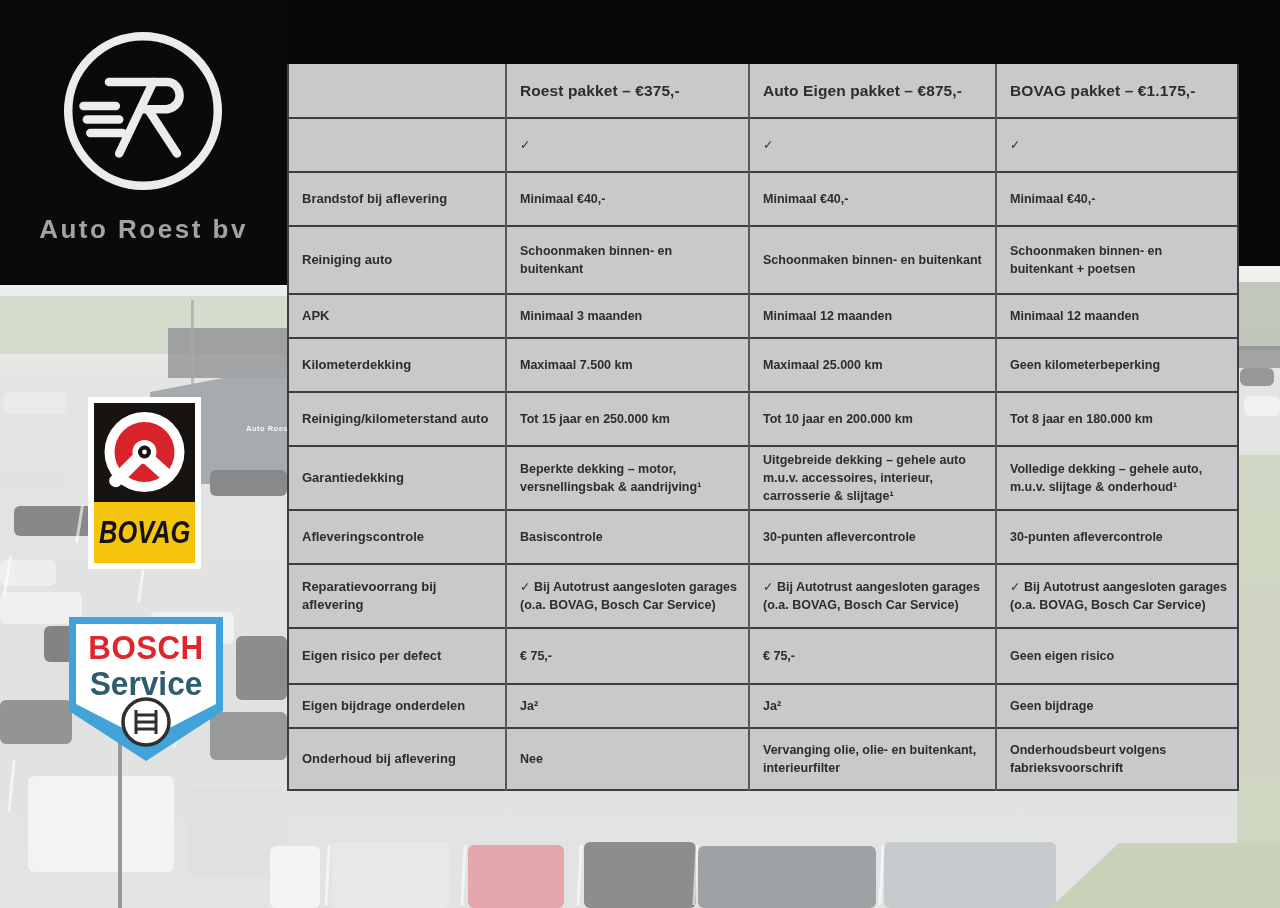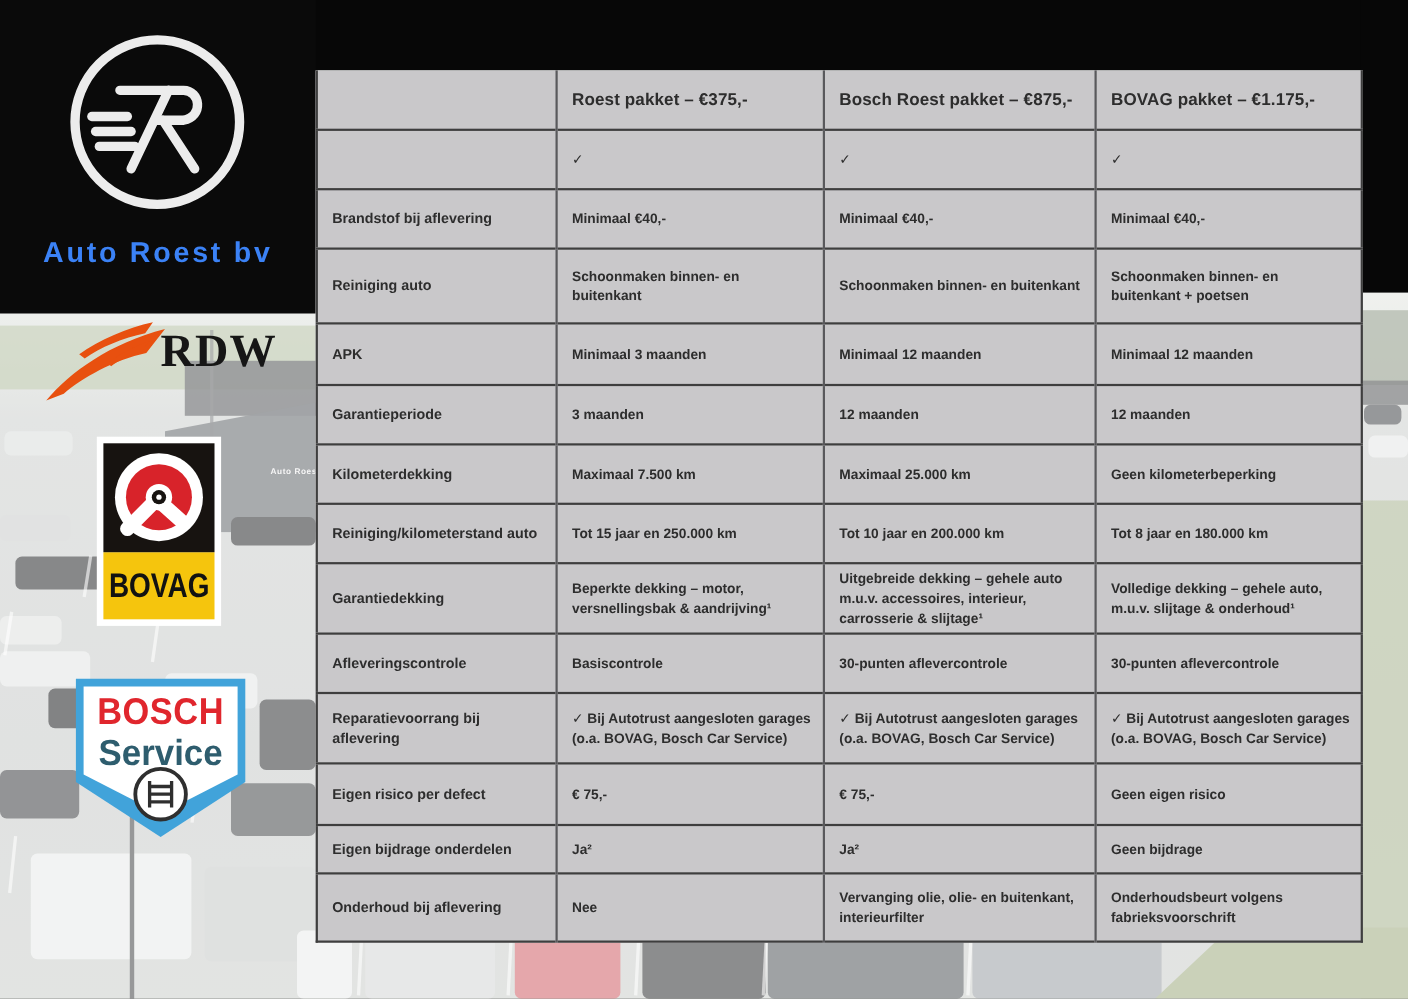--- a/index.html
+++ b/index.html
@@ -13,34 +13,34 @@
   .pline{position:absolute;width:3px;background:#fff;opacity:.6;}
   .wash{position:absolute;inset:0;background:rgba(255,255,255,.47);}
   .building-sign{position:absolute;left:246px;top:424px;font-size:7.5px;font-weight:700;
                  color:#efefef;letter-spacing:.5px;}
 
   
   .top-bar{position:absolute;left:0;top:0;width:1280px;height:64px;background:#070707;z-index:2;}
   .right-strip{position:absolute;left:1237px;top:0;width:43px;height:266px;background:#070707;z-index:2;}
   .logo-panel{position:absolute;left:0;top:0;width:287px;height:285px;background:#0a0a0a;z-index:3;}
   .monogram{position:absolute;left:58px;top:26px;width:170px;height:170px;}
-  .dealer-name{position:absolute;left:0;top:214px;width:287px;text-align:center;color:#3b82f6;
+  .dealer-name{position:absolute;left:0;top:214px;width:287px;text-align:center;color:#a3a3a3;
                font-size:26px;font-weight:600;letter-spacing:2.5px;}
 
   
   .rdw{position:absolute;left:34px;top:288px;width:215px;height:84px;z-index:3;}
   .rdw-swoosh{position:absolute;left:0;top:2px;width:128px;height:80px;}
   .rdw-text{position:absolute;left:112px;top:8px;font-family:"Liberation Serif","DejaVu Serif",serif;
             font-size:42px;font-weight:600;color:#161616;letter-spacing:1px;}
 
   
   .bovag-card{position:absolute;left:88px;top:397px;width:101px;height:160px;background:#fff;
               padding:6px;z-index:3;}
   .bovag-top{position:relative;width:101px;height:99px;background:#171310;}
-  .bovag-band{width:101px;height:61px;display:flex;align-items:center;justify-content:center;}
+  .bovag-band{width:101px;height:61px;display:flex;align-items:center;justify-content:center;font-style:italic;}
   .bovag-band span{font-size:31px;font-weight:800;color:#121212;transform:scaleX(.82);letter-spacing:0;}
 
   
   .bosch-badge{position:absolute;left:66px;top:614px;width:160px;height:150px;z-index:3;}
   .bosch-badge svg{position:absolute;inset:0;}
   .bosch-word{position:absolute;left:0;top:14px;width:160px;text-align:center;
               font-size:34px;font-weight:800;letter-spacing:.5px;transform:scaleX(.92);}
   .service-word{position:absolute;left:0;top:51px;width:160px;text-align:center;
                 font-size:33px;font-weight:700;transform:scaleX(.96);}
 
@@ -127,30 +127,20 @@
         <path d="M17,55 H36"></path>
         <path d="M19,63 H38"></path>
         <path d="M30,33 H64 C73,33 75,47 64,49 H49"></path>
         <path d="M56,33 L36,75"></path>
         <path d="M53,49 L70,75"></path>
       </g>
     </svg>
     <div class="dealer-name">Auto Roest bv</div>
   </div>
 
-  <div class="rdw">
-    <svg class="rdw-swoosh" viewBox="0 0 120 80">
-      <g fill="#e8500f">
-        <path d="M4,74 C26,48 62,22 112,9 L95,31 C66,37 36,54 20,68 Z"></path>
-        <path d="M34,32 C52,19 78,8 101,3 L94,13 C74,17 53,26 39,36 Z"></path>
-        <path d="M60,40 C72,31 86,24 98,20 L91,29 C79,33 69,38 63,43 Z"></path>
-      </g>
-    </svg>
-    <span class="rdw-text">RDW</span>
-  </div>
 
   <div class="bovag-card">
     <div class="bovag-top">
       <svg viewBox="0 0 101 99" style="position:absolute;inset:0;">
         <circle cx="50.5" cy="49" r="40" fill="#ffffff"></circle>
         <circle cx="50.5" cy="49" r="30" fill="#d8232a"></circle>
         <g transform="rotate(-45 50.5 49)">
           <rect x="44" y="49" width="13" height="47" rx="6" fill="#ffffff" transform="rotate(90 50.5 49)"></rect>
         </g>
         <rect x="47" y="45" width="42" height="13" rx="6.5" fill="#ffffff" transform="rotate(42 50.5 49)"></rect>
@@ -187,21 +177,21 @@
     <colgroup>
       <col style="width:218px">
         <col style="width:243px">
         <col style="width:247px">
         <col style="width:242px">
     </colgroup>
     <thead>
       <tr style="height:54px">
         <th></th>
         <th>Roest pakket – €375,-</th>
-        <th>Bosch Roest pakket – €875,-</th>
+        <th>Auto Eigen pakket – €875,-</th>
         <th>BOVAG pakket – €1.175,-</th>
       </tr>
     </thead>
     <tbody>
       <tr style="height:54px">
         <td class="lab"></td>
         <td class="chk">✓</td>
         <td class="chk">✓</td>
         <td class="chk">✓</td>
       </tr>
@@ -210,31 +200,25 @@
         <td>Minimaal €40,-</td>
         <td>Minimaal €40,-</td>
         <td>Minimaal €40,-</td>
       </tr>
       <tr style="height:68px">
         <td class="lab">Reiniging auto</td>
         <td>Schoonmaken binnen- en buitenkant</td>
         <td>Schoonmaken binnen- en buitenkant</td>
         <td>Schoonmaken binnen- en buitenkant + poetsen</td>
       </tr>
-      <tr style="height:56px">
+      <tr style="height:44px">
         <td class="lab">APK</td>
         <td>Minimaal 3 maanden</td>
         <td>Minimaal 12 maanden</td>
         <td>Minimaal 12 maanden</td>
-      </tr>
-      <tr style="height:54px">
-        <td class="lab">Garantieperiode</td>
-        <td>3 maanden</td>
-        <td>12 maanden</td>
-        <td>12 maanden</td>
       </tr>
       <tr style="height:54px">
         <td class="lab">Kilometerdekking</td>
         <td>Maximaal 7.500 km</td>
         <td>Maximaal 25.000 km</td>
         <td>Geen kilometerbeperking</td>
       </tr>
       <tr style="height:54px">
         <td class="lab">Reiniging/kilometerstand auto</td>
         <td>Tot 15 jaar en 250.000 km</td>

